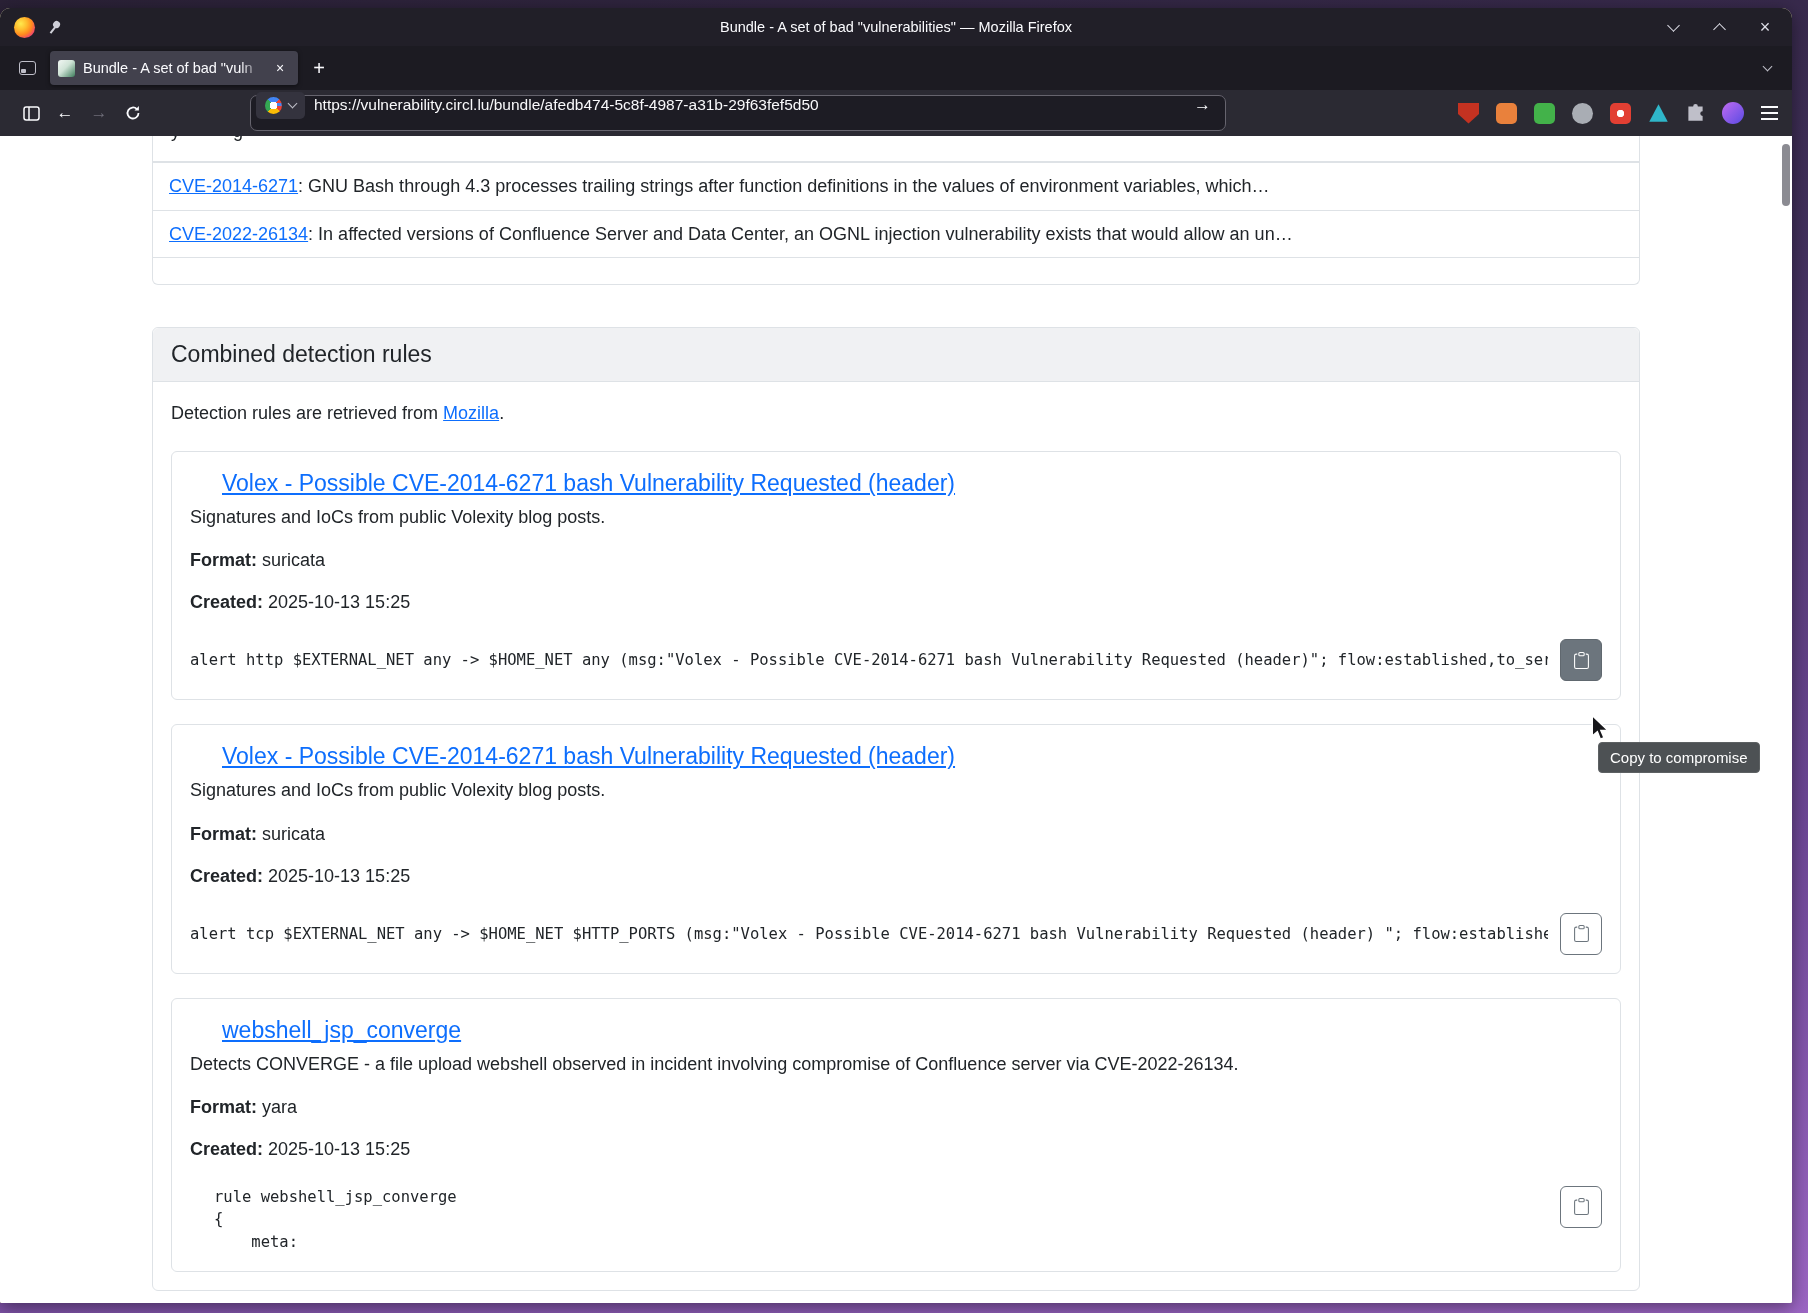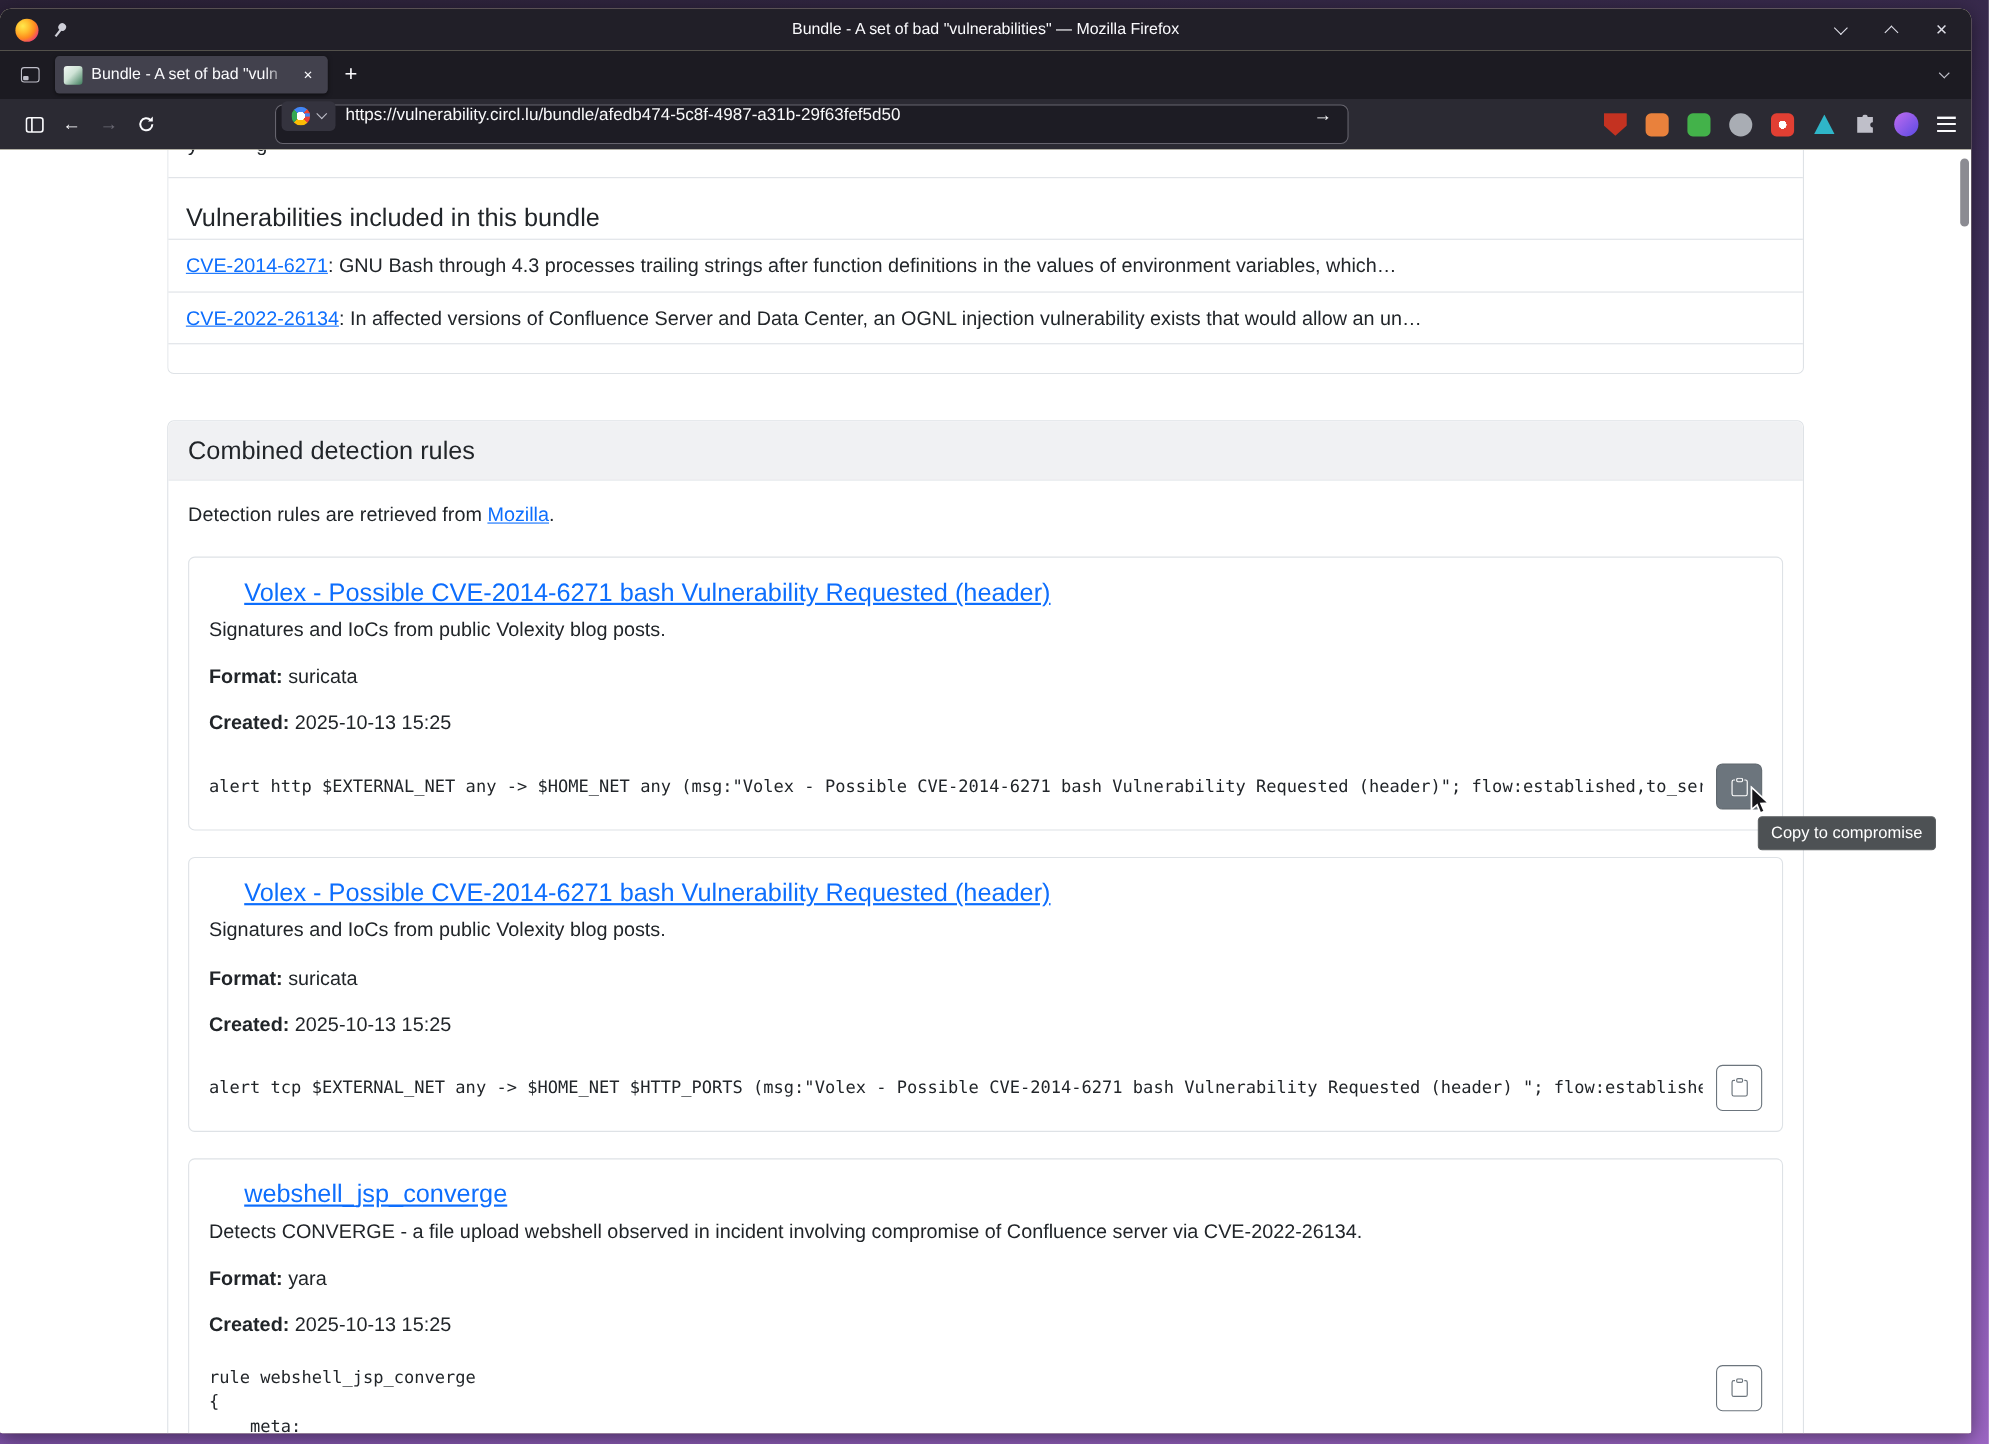--- a/index.html
+++ b/index.html
@@ -95,21 +95,21 @@
   .cardB-header { background: #f0f1f3; padding: 13px 18px; border-bottom: 1px solid #dee2e6; border-radius: 6px 6px 0 0;
     font-size: 23px; font-weight: 500; }
   .cardB-body { padding: 18px; }
   .intro { line-height: 1.5; }
   .rule-card { border: 1px solid #dee2e6; border-radius: 6px; padding: 18px; margin-top: 24px; background: #fff; }
   .rule-title a { font-size: 23px; margin-left: 32px; }
   .rule-desc { margin-top: 8px; line-height: 1.35; }
   .rule-field { margin-top: 21px; }
   .rule-field .val { margin-left: 5px; text-align: center; }
   .code-row { margin-top: 26px; display: flex; align-items: center; }
-  .code-row.block { align-items: flex-start; }
+  .code-row.block { align-items: flex-start; margin-left: 24px; }
   .code { flex: 1; font-family: "DejaVu Sans Mono", monospace; font-size: 15.5px; color: #212529;
     white-space: nowrap; overflow: hidden; margin-right: 12px; }
   pre.code { white-space: pre; line-height: 1.45; overflow: visible; }
   .copy-btn { flex: none; width: 42px; height: 42px; border: 1px solid #6c757d; border-radius: 6px; background: #fff;
     color: #6c757d; display: grid; place-items: center; cursor: pointer; }
   .copy-btn.hovered { background: #6c757d; border-color: #60686f; color: #fff; }
 
   .native-tooltip { position: absolute; left: 1598px; top: 606px; background: #4d5154; border: 1px solid #5d6163;
     color: #fff; font-size: 15px; padding: 6px 11px; border-radius: 4px; white-space: nowrap; z-index: 30; }
   .cursor { position: absolute; left: 1590px; top: 578px; z-index: 40; pointer-events: none; }
@@ -200,21 +200,20 @@
   </div>
 
   <div class="page">
     <div class="container">
 
       <div class="cardA">
         <div class="cut-row">
           <span class="cut-frag f1">y</span>
           <span class="cut-frag f2">g</span>
         </div>
-        <div class="section-heading">Vulnerabilities included in this bundle</div>
         <div class="vuln-list">
           <div class="vuln-row">
             <a class="link">CVE-2014-6271</a><span>: GNU Bash through 4.3 processes trailing strings after function definitions in the values of environment variables, which…</span>
           </div>
           <div class="vuln-row">
             <a class="link">CVE-2022-26134</a><span>: In affected versions of Confluence Server and Data Center, an OGNL injection vulnerability exists that would allow an un…</span>
           </div>
         </div>
       </div>
 

